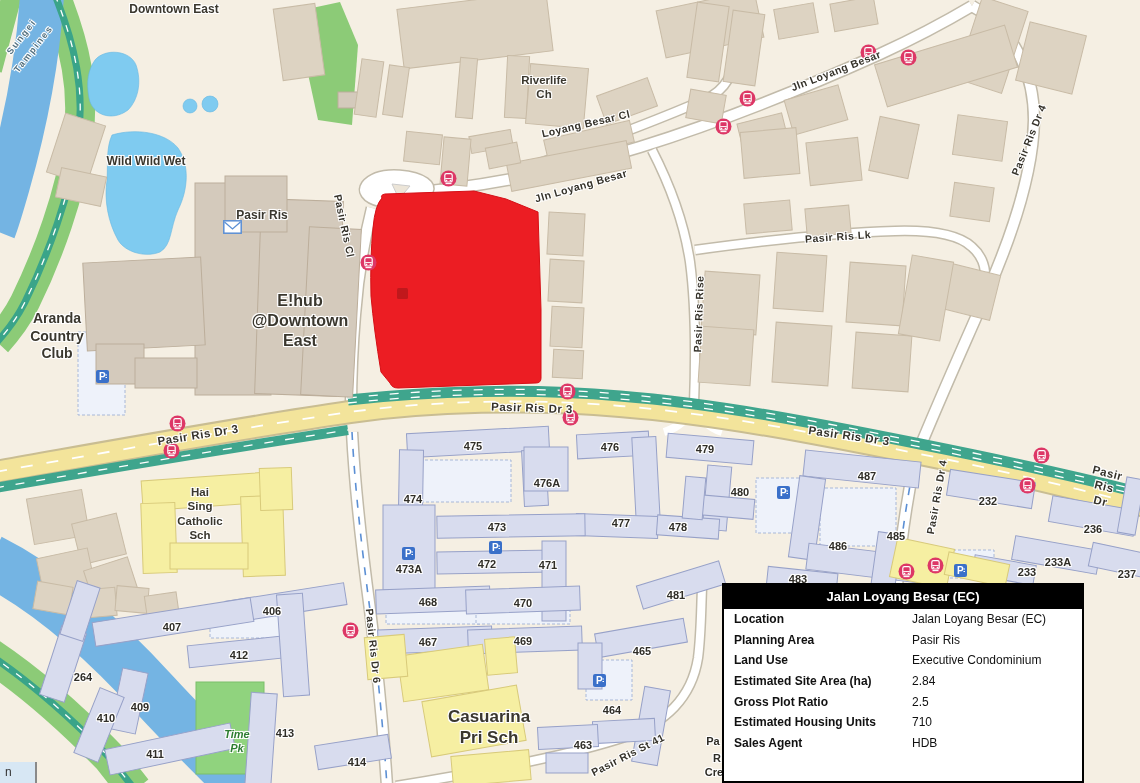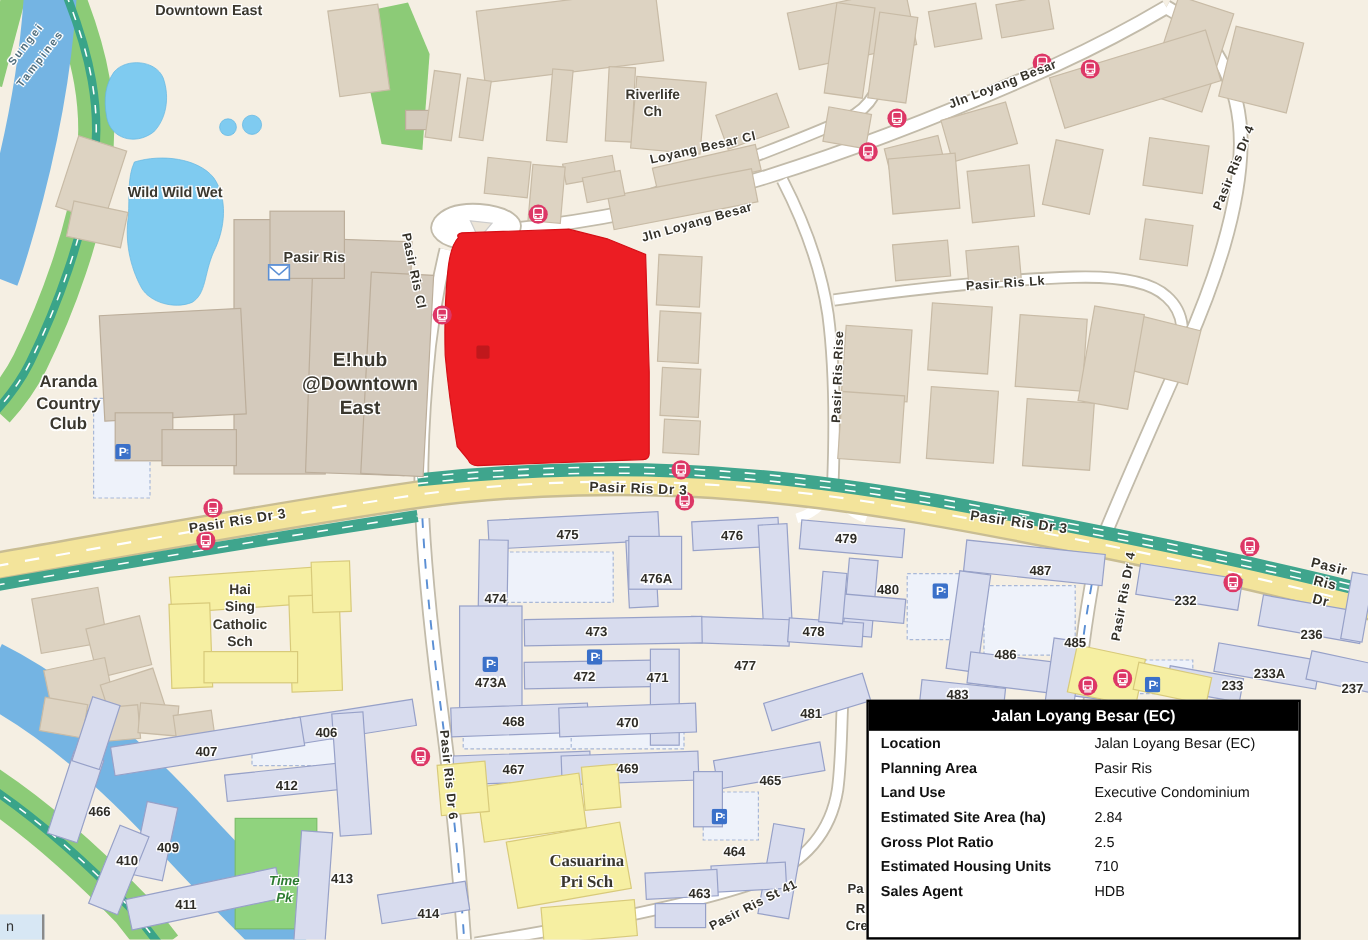--- a/index.html
+++ b/index.html
@@ -462,21 +462,21 @@
 Club</div>
       <div class="mlabel place" style="left: 300px; top: 321px; font-size: 16px; transform: translate(-50%, -50%) rotate(0deg);">E!hub
 @Downtown
 East</div>
       <div class="mlabel place" style="left: 544px; top: 87px; font-size: 11.5px; transform: translate(-50%, -50%) rotate(0deg);">Riverlife
 Ch</div>
       <div class="mlabel place" style="left: 200px; top: 514px; font-size: 11.5px; transform: translate(-50%, -50%) rotate(0deg);">Hai
 Sing
 Catholic
 Sch</div>
-      <div class="mlabel place" style="left: 489px; top: 727px; font-size: 14px; transform: translate(-50%, -50%) rotate(0deg); font-family: Liberation Serif, serif;">Casuarina
+      <div class="mlabel place" style="left: 489px; top: 727px; font-size: 17px; transform: translate(-50%, -50%) rotate(0deg);">Casuarina
 Pri Sch</div>
       <div class="mlabel park" style="left: 237px; top: 742px; font-size: 11px; transform: translate(-50%, -50%) rotate(0deg);">Time
 Pk</div>
       <div class="mlabel street" style="left: 586px; top: 124px; transform: translate(-50%, -50%) rotate(-13deg);">Loyang Besar Cl</div>
       <div class="mlabel street" style="left: 581px; top: 186px; transform: translate(-50%, -50%) rotate(-16deg);">Jln Loyang Besar</div>
       <div class="mlabel street" style="left: 836px; top: 71px; transform: translate(-50%, -50%) rotate(-21deg);">Jln Loyang Besar</div>
       <div class="mlabel street" style="left: 838px; top: 237px; transform: translate(-50%, -50%) rotate(-4deg);">Pasir Ris Lk</div>
       <div class="mlabel street" style="left: 699px; top: 314px; transform: translate(-50%, -50%) rotate(-88deg);">Pasir Ris Rise</div>
       <div class="mlabel street" style="left: 1029px; top: 140px; transform: translate(-50%, -50%) rotate(-68deg);">Pasir Ris Dr 4</div>
       <div class="mlabel street" style="left: 937px; top: 497px; transform: translate(-50%, -50%) rotate(-80deg);">Pasir Ris Dr 4</div>
@@ -486,21 +486,21 @@
       <div class="mlabel street" style="left: 849px; top: 436px; font-size: 11.5px; transform: translate(-50%, -50%) rotate(8deg);">Pasir Ris Dr 3</div>
       <div class="mlabel street" style="left: 1104px; top: 487px; font-size: 11.5px; transform: translate(-50%, -50%) rotate(14deg);">Pasir Ris Dr</div>
       <div class="mlabel street" style="left: 373px; top: 646px; transform: translate(-50%, -50%) rotate(84deg);">Pasir Ris Dr 6</div>
       <div class="mlabel street" style="left: 628px; top: 755px; transform: translate(-50%, -50%) rotate(-27deg);">Pasir Ris St 41</div>
       <div class="mlabel block" style="left: 473px; top: 447px; transform: translate(-50%, -50%) rotate(0deg);">475</div>
       <div class="mlabel block" style="left: 610px; top: 448px; transform: translate(-50%, -50%) rotate(0deg);">476</div>
       <div class="mlabel block" style="left: 705px; top: 450px; transform: translate(-50%, -50%) rotate(0deg);">479</div>
       <div class="mlabel block" style="left: 413px; top: 500px; transform: translate(-50%, -50%) rotate(0deg);">474</div>
       <div class="mlabel block" style="left: 547px; top: 484px; transform: translate(-50%, -50%) rotate(0deg);">476A</div>
       <div class="mlabel block" style="left: 497px; top: 528px; transform: translate(-50%, -50%) rotate(0deg);">473</div>
-      <div class="mlabel block" style="left: 621px; top: 556px; transform: translate(-50%, -50%) rotate(0deg);">477</div>
+      <div class="mlabel block" style="left: 621px; top: 524px; transform: translate(-50%, -50%) rotate(0deg);">477</div>
       <div class="mlabel block" style="left: 678px; top: 528px; transform: translate(-50%, -50%) rotate(0deg);">478</div>
       <div class="mlabel block" style="left: 726px; top: 493px; transform: translate(-50%, -50%) rotate(0deg); padding-left: 28px;">480</div>
       <div class="mlabel block" style="left: 867px; top: 477px; transform: translate(-50%, -50%) rotate(0deg);">487</div>
       <div class="mlabel block" style="left: 409px; top: 570px; transform: translate(-50%, -50%) rotate(0deg);">473A</div>
       <div class="mlabel block" style="left: 487px; top: 565px; transform: translate(-50%, -50%) rotate(0deg);">472</div>
       <div class="mlabel block" style="left: 548px; top: 566px; transform: translate(-50%, -50%) rotate(0deg);">471</div>
       <div class="mlabel block" style="left: 838px; top: 547px; transform: translate(-50%, -50%) rotate(0deg);">486</div>
       <div class="mlabel block" style="left: 896px; top: 537px; transform: translate(-50%, -50%) rotate(0deg);">485</div>
       <div class="mlabel block" style="left: 988px; top: 502px; transform: translate(-50%, -50%) rotate(0deg);">232</div>
       <div class="mlabel block" style="left: 1093px; top: 530px; transform: translate(-50%, -50%) rotate(0deg);">236</div>
@@ -510,21 +510,21 @@
       <div class="mlabel block" style="left: 798px; top: 580px; transform: translate(-50%, -50%) rotate(0deg);">483</div>
       <div class="mlabel block" style="left: 428px; top: 603px; transform: translate(-50%, -50%) rotate(0deg);">468</div>
       <div class="mlabel block" style="left: 523px; top: 604px; transform: translate(-50%, -50%) rotate(0deg);">470</div>
       <div class="mlabel block" style="left: 676px; top: 596px; transform: translate(-50%, -50%) rotate(0deg);">481</div>
       <div class="mlabel block" style="left: 428px; top: 643px; transform: translate(-50%, -50%) rotate(0deg);">467</div>
       <div class="mlabel block" style="left: 523px; top: 642px; transform: translate(-50%, -50%) rotate(0deg);">469</div>
       <div class="mlabel block" style="left: 642px; top: 652px; transform: translate(-50%, -50%) rotate(0deg);">465</div>
       <div class="mlabel block" style="left: 272px; top: 612px; transform: translate(-50%, -50%) rotate(0deg);">406</div>
       <div class="mlabel block" style="left: 172px; top: 628px; transform: translate(-50%, -50%) rotate(0deg);">407</div>
       <div class="mlabel block" style="left: 239px; top: 656px; transform: translate(-50%, -50%) rotate(0deg);">412</div>
-      <div class="mlabel block" style="left: 83px; top: 678px; transform: translate(-50%, -50%) rotate(0deg);">466</div>
+      <div class="mlabel block" style="left: 83px; top: 678px; transform: translate(-50%, -50%) rotate(0deg);">264</div>
       <div class="mlabel block" style="left: 140px; top: 708px; transform: translate(-50%, -50%) rotate(0deg);">409</div>
       <div class="mlabel block" style="left: 106px; top: 719px; transform: translate(-50%, -50%) rotate(0deg);">410</div>
       <div class="mlabel block" style="left: 155px; top: 755px; transform: translate(-50%, -50%) rotate(0deg);">411</div>
       <div class="mlabel block" style="left: 285px; top: 734px; transform: translate(-50%, -50%) rotate(0deg);">413</div>
       <div class="mlabel block" style="left: 357px; top: 763px; transform: translate(-50%, -50%) rotate(0deg);">414</div>
       <div class="mlabel block" style="left: 612px; top: 711px; transform: translate(-50%, -50%) rotate(0deg);">464</div>
       <div class="mlabel block" style="left: 583px; top: 746px; transform: translate(-50%, -50%) rotate(0deg);">463</div>
       <div class="mlabel block" style="left: 713px; top: 742px; transform: translate(-50%, -50%) rotate(0deg);">Pa</div>
       <div class="mlabel block" style="left: 717px; top: 759px; transform: translate(-50%, -50%) rotate(0deg);">R</div>
       <div class="mlabel block" style="left: 714px; top: 773px; transform: translate(-50%, -50%) rotate(0deg);">Cre</div>

